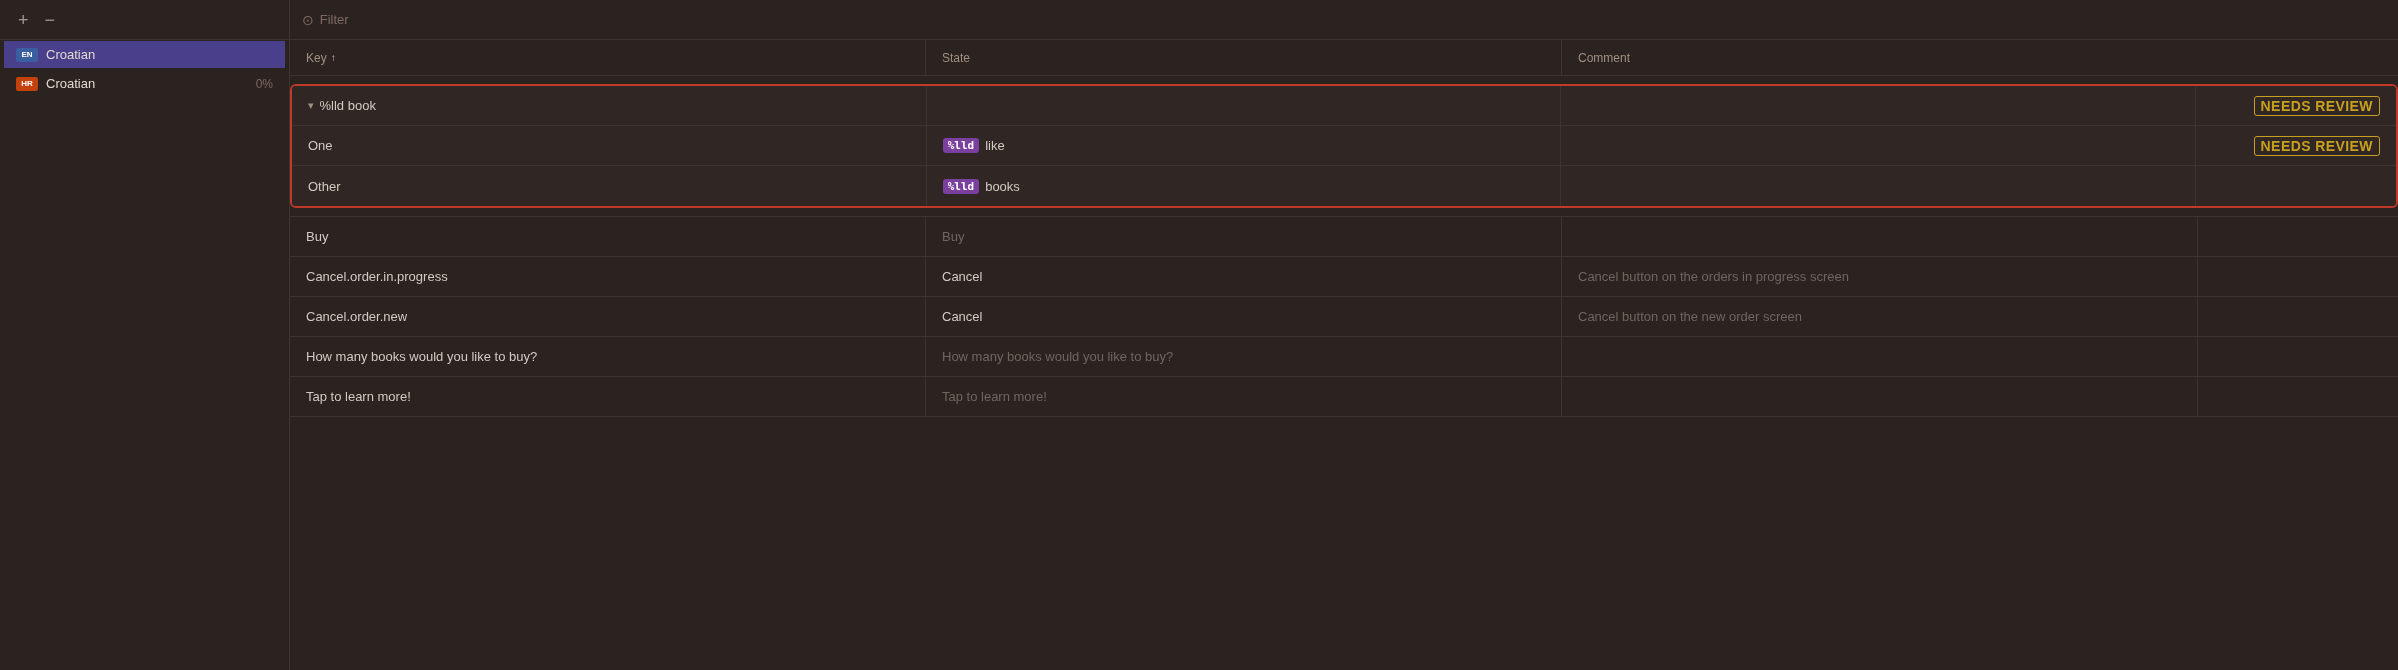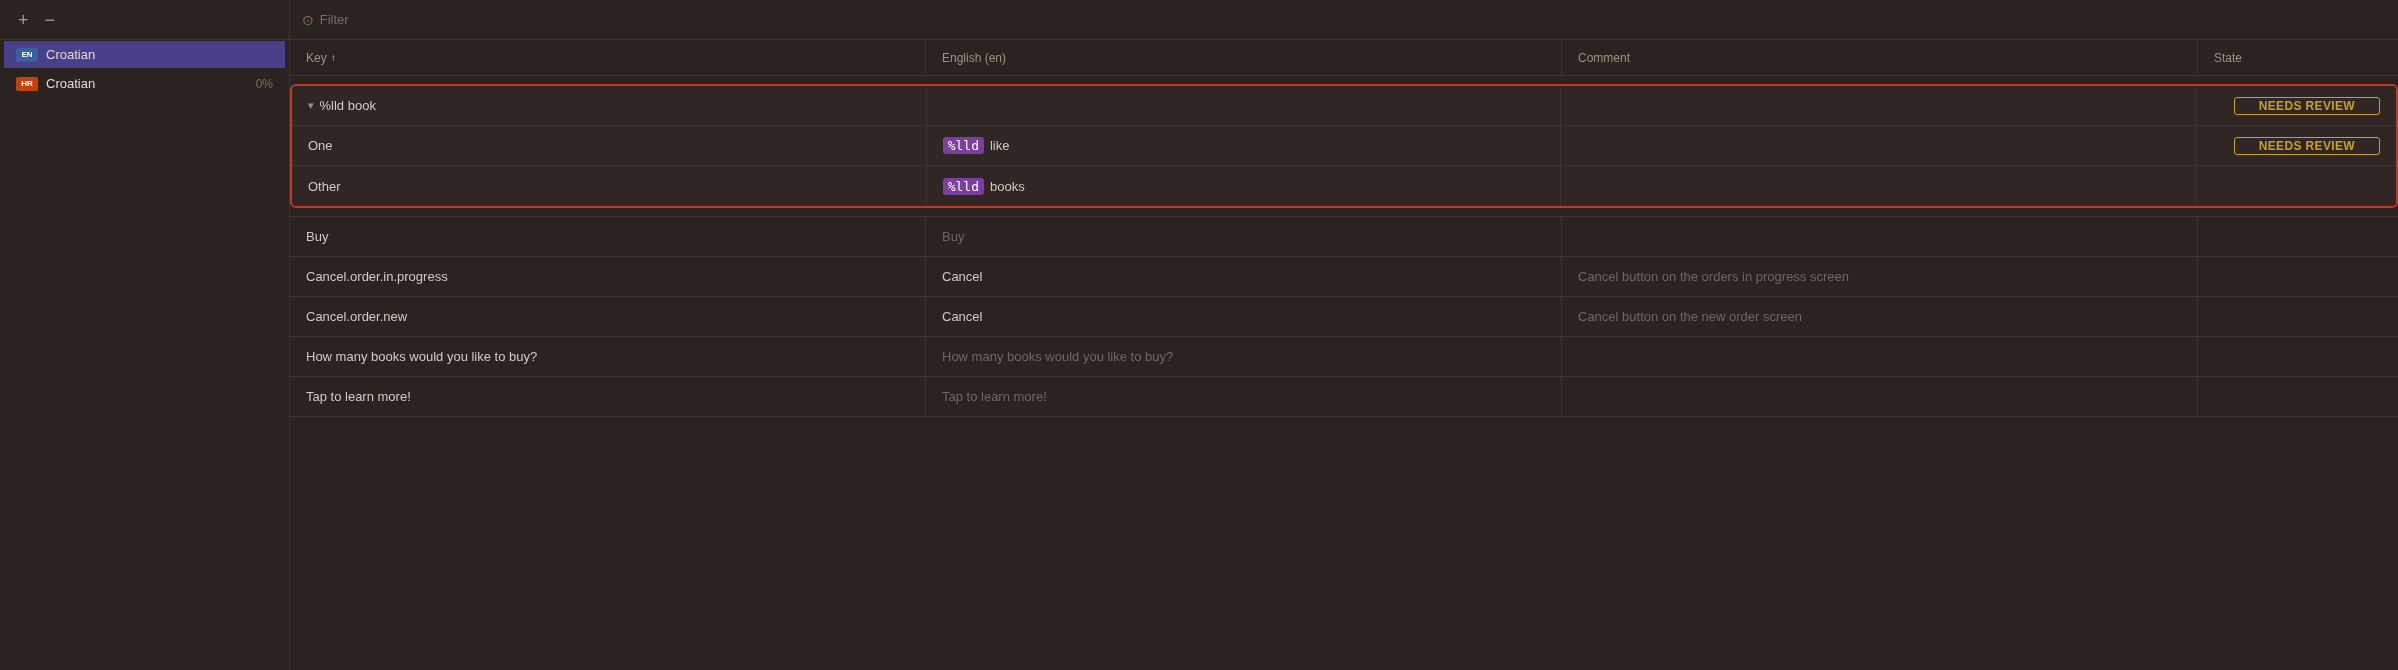--- a/index.html
+++ b/index.html
@@ -192,33 +192,33 @@
       margin-right: 6px;
       color: #a09080;
       font-size: 11px;
     }
 
     .tag-badge {
       background: #7b3fa0;
       color: white;
       border-radius: 3px;
       padding: 1px 5px;
-      font-size: 13px;
+      font-size: 11px;
       font-family: 'SF Mono', monospace;
       margin-right: 6px;
-      font-weight: 400;
+      font-weight: 700;
     }
 
     .needs-review-badge {
       background: none;
       border: 1.5px solid #c8a020;
       color: #c8a020;
       border-radius: 3px;
-      padding: 1px 24px;
-      font-size: 12px;
+      padding: 1px 6px;
+      font-size: 14px;
       font-weight: 700;
       letter-spacing: 0.03em;
       white-space: nowrap;
     }
 
     .state-cell {
       padding: 8px 16px;
       display: flex;
       align-items: center;
       justify-content: flex-end;
@@ -256,27 +256,24 @@
       <span>Filter</span>
     </div>
   </div>
 
   <div class="table-header">
     <div class="col-header">
       <span>Key</span>
       <span class="sort-arrow">↑</span>
     </div>
     <div class="col-header">
-      <span>English (en)</span>
+      <span>State</span>
     </div>
     <div class="col-header">
       <span>Comment</span>
-    </div>
-    <div class="col-header">
-      <span>State</span>
     </div>
   </div>
 
   <div class="table-body">
 
     <div style="padding: 4px 0; border-bottom: 1px solid #3d3330;">
       <div class="group-highlighted">
 
         <div class="group-row">
           <div class="group-key-cell">

